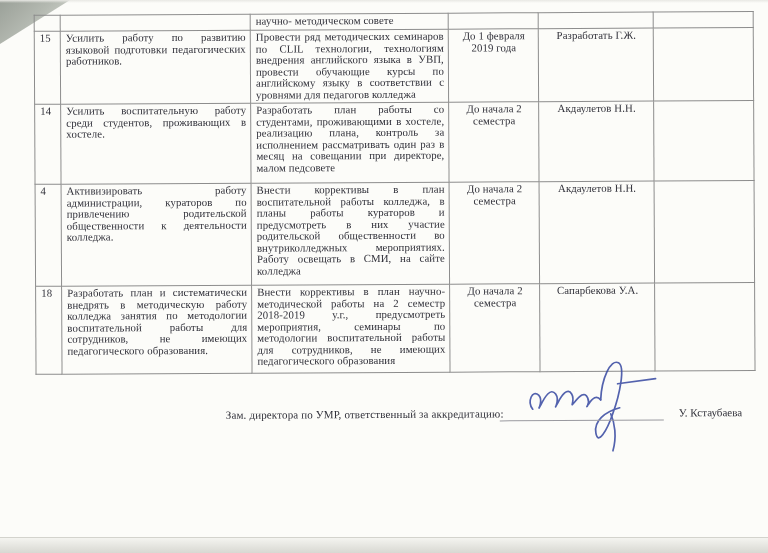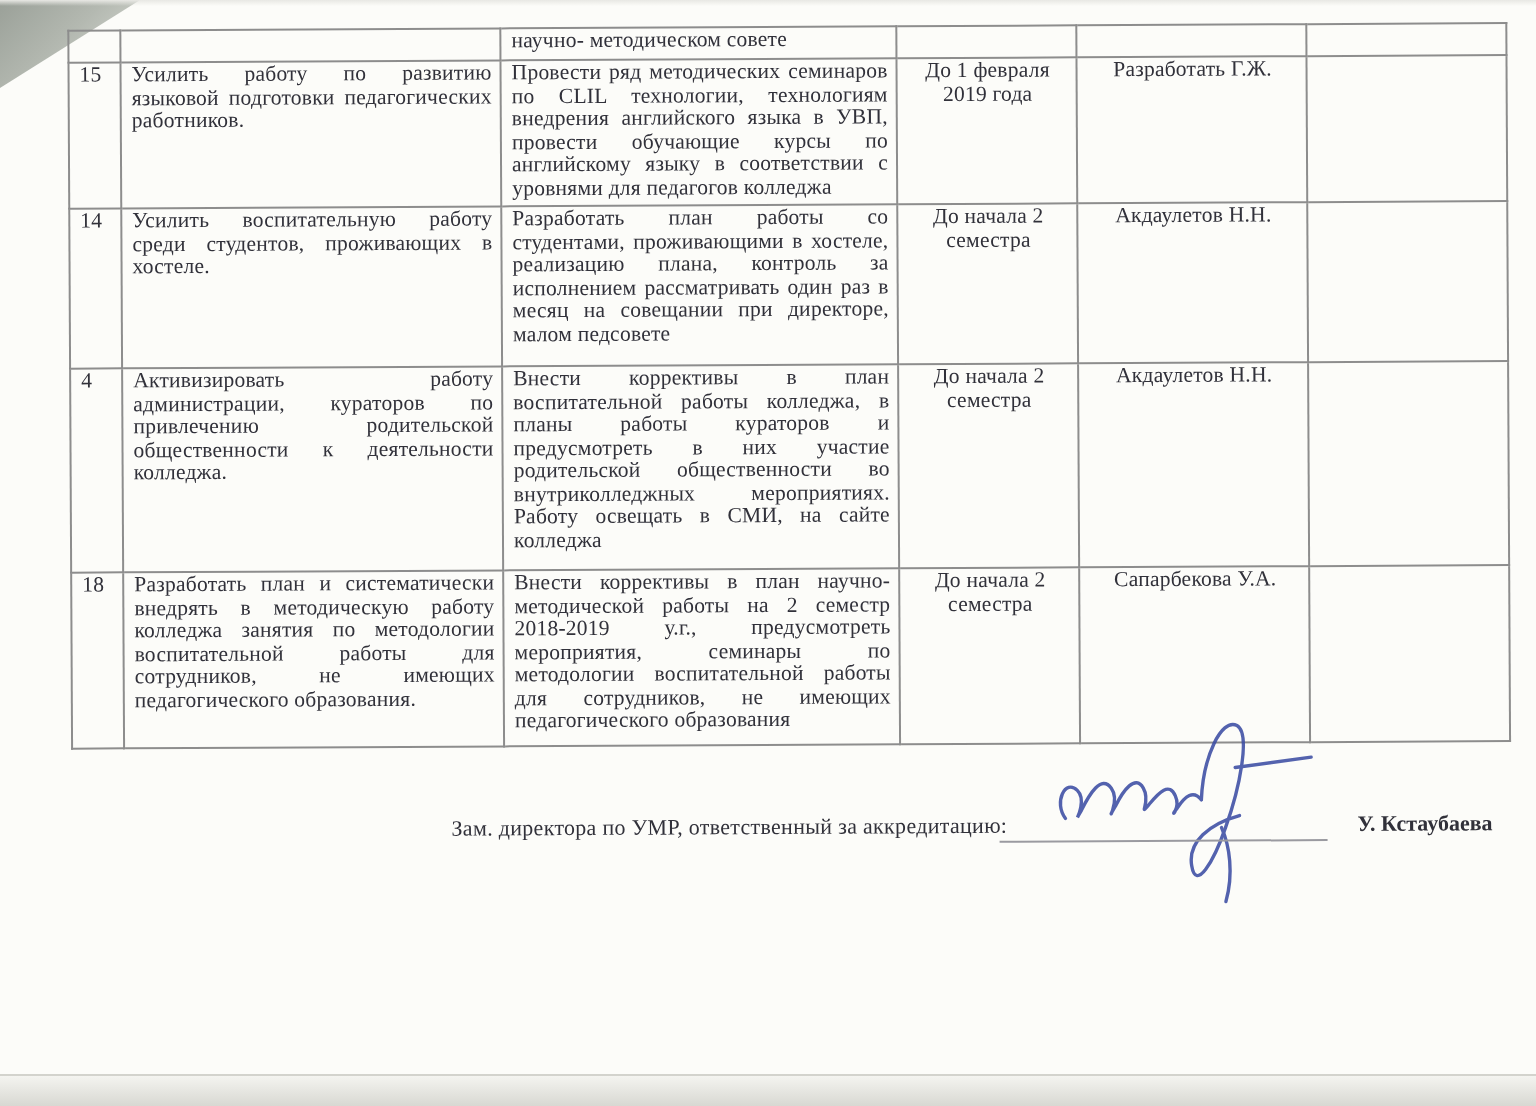--- a/index.html
+++ b/index.html
@@ -53,21 +53,21 @@
   tr.r-16 { height: 80px; }
   tr.r-17 { height: 102px; }
   tr.r-18 { height: 88px; }
 
   .sign-row {
     position: absolute; left: 0; top: 406px; width: 768px; height: 30px;
     font-size: 11px;
   }
   .sign-label { position: absolute; left: 225px; top: 2px; letter-spacing: 0.15px; }
   .sign-line  { position: absolute; left: 499px; top: 15px; width: 164px; height: 1px; background: #9a9aa0; }
-  .sign-name  { position: absolute; left: 678px; top: 2px; white-space: nowrap; font-weight: bold; }
+  .sign-name  { position: absolute; left: 678px; top: 2px; white-space: nowrap; }
   .sign-scribble {
     position: absolute; left: 524px; top: 352px;
     width: 134px; height: 102px;
   }
   .sign-scribble svg { width: 100%; height: 100%; }
 </style>
 </head>
 <body>
 
 <div class="scan-corner"></div>

